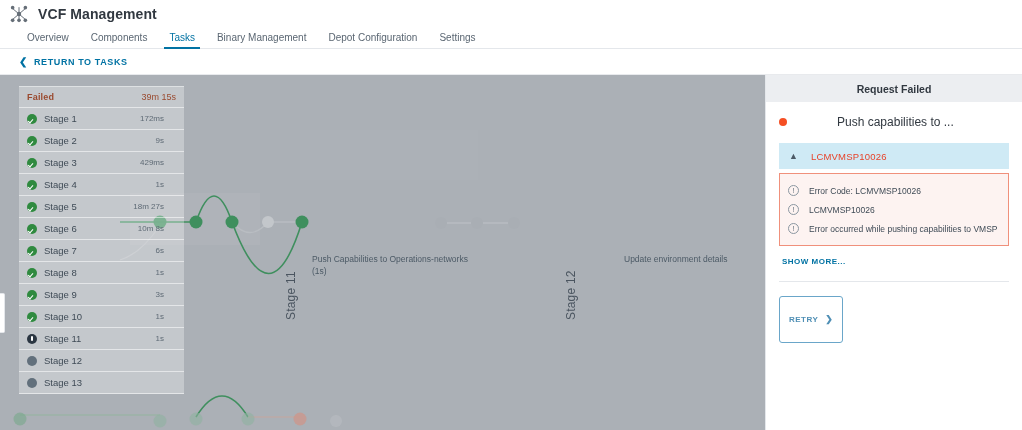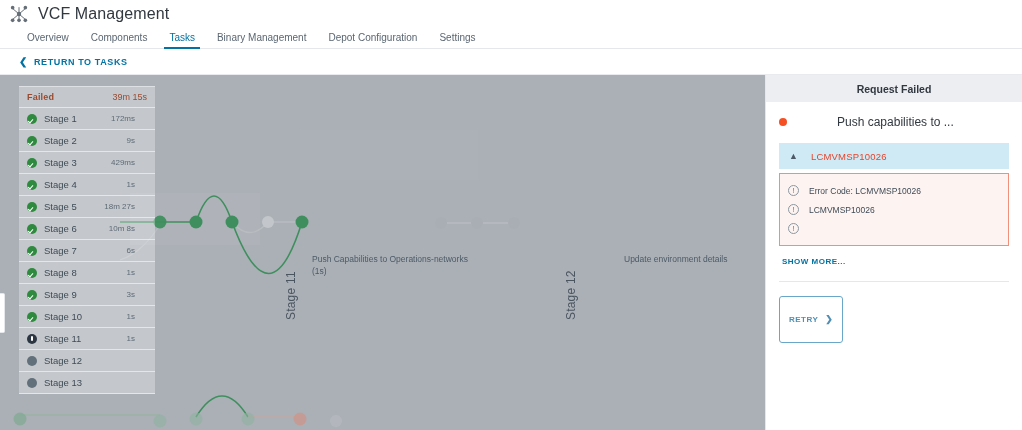--- a/index.html
+++ b/index.html
@@ -11,21 +11,21 @@
     overflow: hidden;
   }
   #app { position: relative; width: 1022px; height: 430px; background: #fff; }
 
   
   .titlebar {
     height: 27px; display: flex; align-items: center;
     padding-left: 8px; background: #fff;
   }
   .brand-icon { width: 22px; height: 20px; flex: 0 0 22px; margin-right: 8px; opacity: .85; }
-  .brand-title { font-size: 16px; color: #313840; letter-spacing: .1px; }
+  .brand-title { font-size: 14px; color: #313840; letter-spacing: .1px; font-weight: bold; }
 
   
   .tabbar {
     height: 22px; display: flex; align-items: flex-end;
     padding-left: 16px; background: #fff;
     border-bottom: 1px solid #e4e7eb;
   }
   .tab {
     font-size: 10px; color: #5a6672; padding: 0 11px 5px 11px;
     cursor: pointer; position: relative; line-height: 1;
@@ -69,21 +69,21 @@
   }
   .grp-sub { font-size: 8.5px; color: #4c5a66; }
   .stage-rot {
     position: absolute; font-size: 12px; color: #4b5560;
     transform-origin: left top; transform: rotate(-90deg);
     white-space: nowrap; letter-spacing: .2px;
   }
 
   
   .stage-list {
-    position: absolute; top: 11px; left: 19px; width: 136px;
+    position: absolute; top: 11px; left: 19px; width: 165px;
     background: rgba(255,255,255,.30);
     border-top: 1px solid rgba(255,255,255,.45);
   }
   .sl-head {
     display: flex; justify-content: space-between; align-items: center;
     padding: 5px 8px 5px 8px; font-size: 9px; color: #9a4a2f;
     border-bottom: 1px solid rgba(255,255,255,.55);
   }
   .sl-head .st { font-weight: bold; letter-spacing: .2px; }
   .sl-row {
@@ -342,20 +342,21 @@
           <div class="err-line">
             <span class="err-ico"></span>
             <span>Error Code: LCMVMSP10026</span>
           </div>
           <div class="err-line">
             <span class="err-ico"></span>
             <span>LCMVMSP10026</span>
           </div>
           <div class="err-line">
             <span class="err-ico"></span>
+            <span>Error occurred while pushing capabilities to VMSP</span>
           </div>
         </div>
 
         <div class="show-more">SHOW MORE...</div>
 
         <div class="panel-sep"></div>
 
         <div class="retry-btn">
           <span>RETRY</span>
           <span class="retry-arrow">❯</span>

